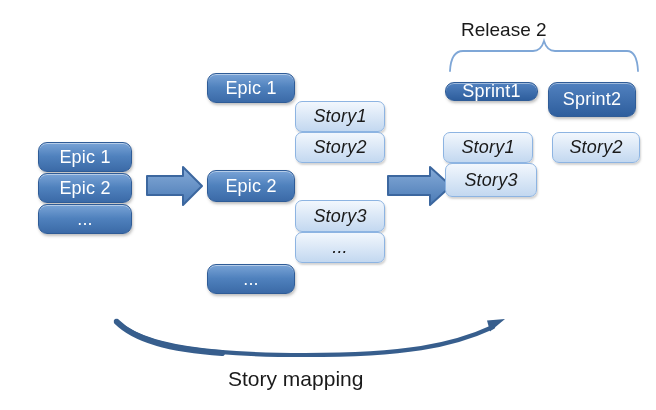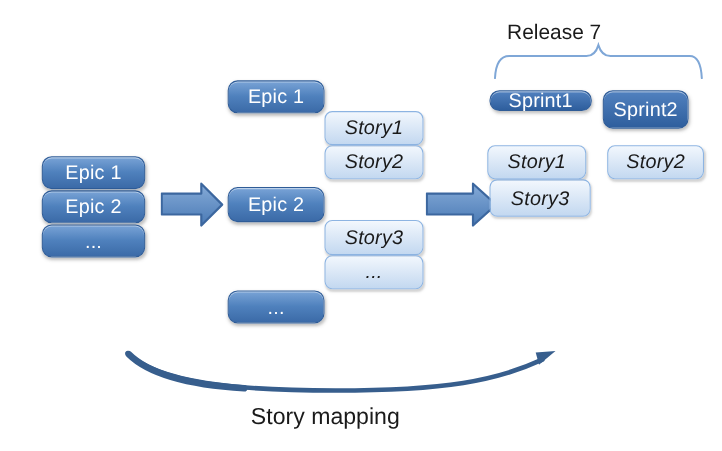--- a/index.html
+++ b/index.html
@@ -59,28 +59,28 @@
 
   <div class="box light" style="left:295px;top:101px;width:90px;height:31px">Story1</div>
   <div class="box light" style="left:295px;top:132px;width:90px;height:31px">Story2</div>
   <div class="box light" style="left:295px;top:200px;width:90px;height:32px">Story3</div>
   <div class="box light" style="left:295px;top:232px;width:90px;height:31px">...</div>
 
   <svg class="abs" style="left:387px;top:165px" width="65" height="42" viewBox="0 0 65 42">
     <polygon points="1,11 43,11 43,2 64,21 43,40 43,30 1,30" fill="url(#ag1)" stroke="var(--arrow-border,#3c679f)" stroke-width="2" stroke-linejoin="round"></polygon>
   </svg>
 
-  <div class="label release-label" style="left:461px;top:19px">Release 7</div>
+  <div class="label release-label" style="left:461px;top:19px">Release 2</div>
 
   <svg class="abs" style="left:447px;top:38px" width="194" height="36" viewBox="0 0 194 36">
     <path d="M 3,33 Q 4,13 16,13 L 86,13 Q 94,13 97,3 Q 100,13 108,13 L 180,13 Q 190,13 191,33" fill="none" stroke="var(--brace,#7fa7d7)" stroke-width="1.8" stroke-linecap="round"></path>
   </svg>
 
   <div class="box dark sprint" style="left:445px;top:82px;width:93px;height:19px">Sprint1</div>
-  <div class="box dark sprint" style="left:548px;top:82px;width:78px;height:35px">Sprint2</div>
+  <div class="box dark sprint" style="left:548px;top:82px;width:88px;height:35px">Sprint2</div>
 
   <div class="box light" style="left:443px;top:132px;width:90px;height:31px">Story1</div>
   <div class="box light" style="left:552px;top:132px;width:88px;height:31px">Story2</div>
   <div class="box light" style="left:445px;top:163px;width:92px;height:34px">Story3</div>
 
   <svg class="abs" style="left:100px;top:310px" width="420" height="55" viewBox="0 0 420 55">
     <path d="M 16,11 C 44,38 115,45 205,45 C 305,45 352,36 393,17" fill="none" stroke="var(--swoosh,#375e8d)" stroke-width="4.2" stroke-linecap="round"></path>
     <path d="M 17,12 C 35,30 72,40 122,43" fill="none" stroke="var(--swoosh,#375e8d)" stroke-width="6" stroke-linecap="round"></path>
     <polygon points="405,9 390,21.5 387,10.5" fill="var(--swoosh,#375e8d)"></polygon>
   </svg>

